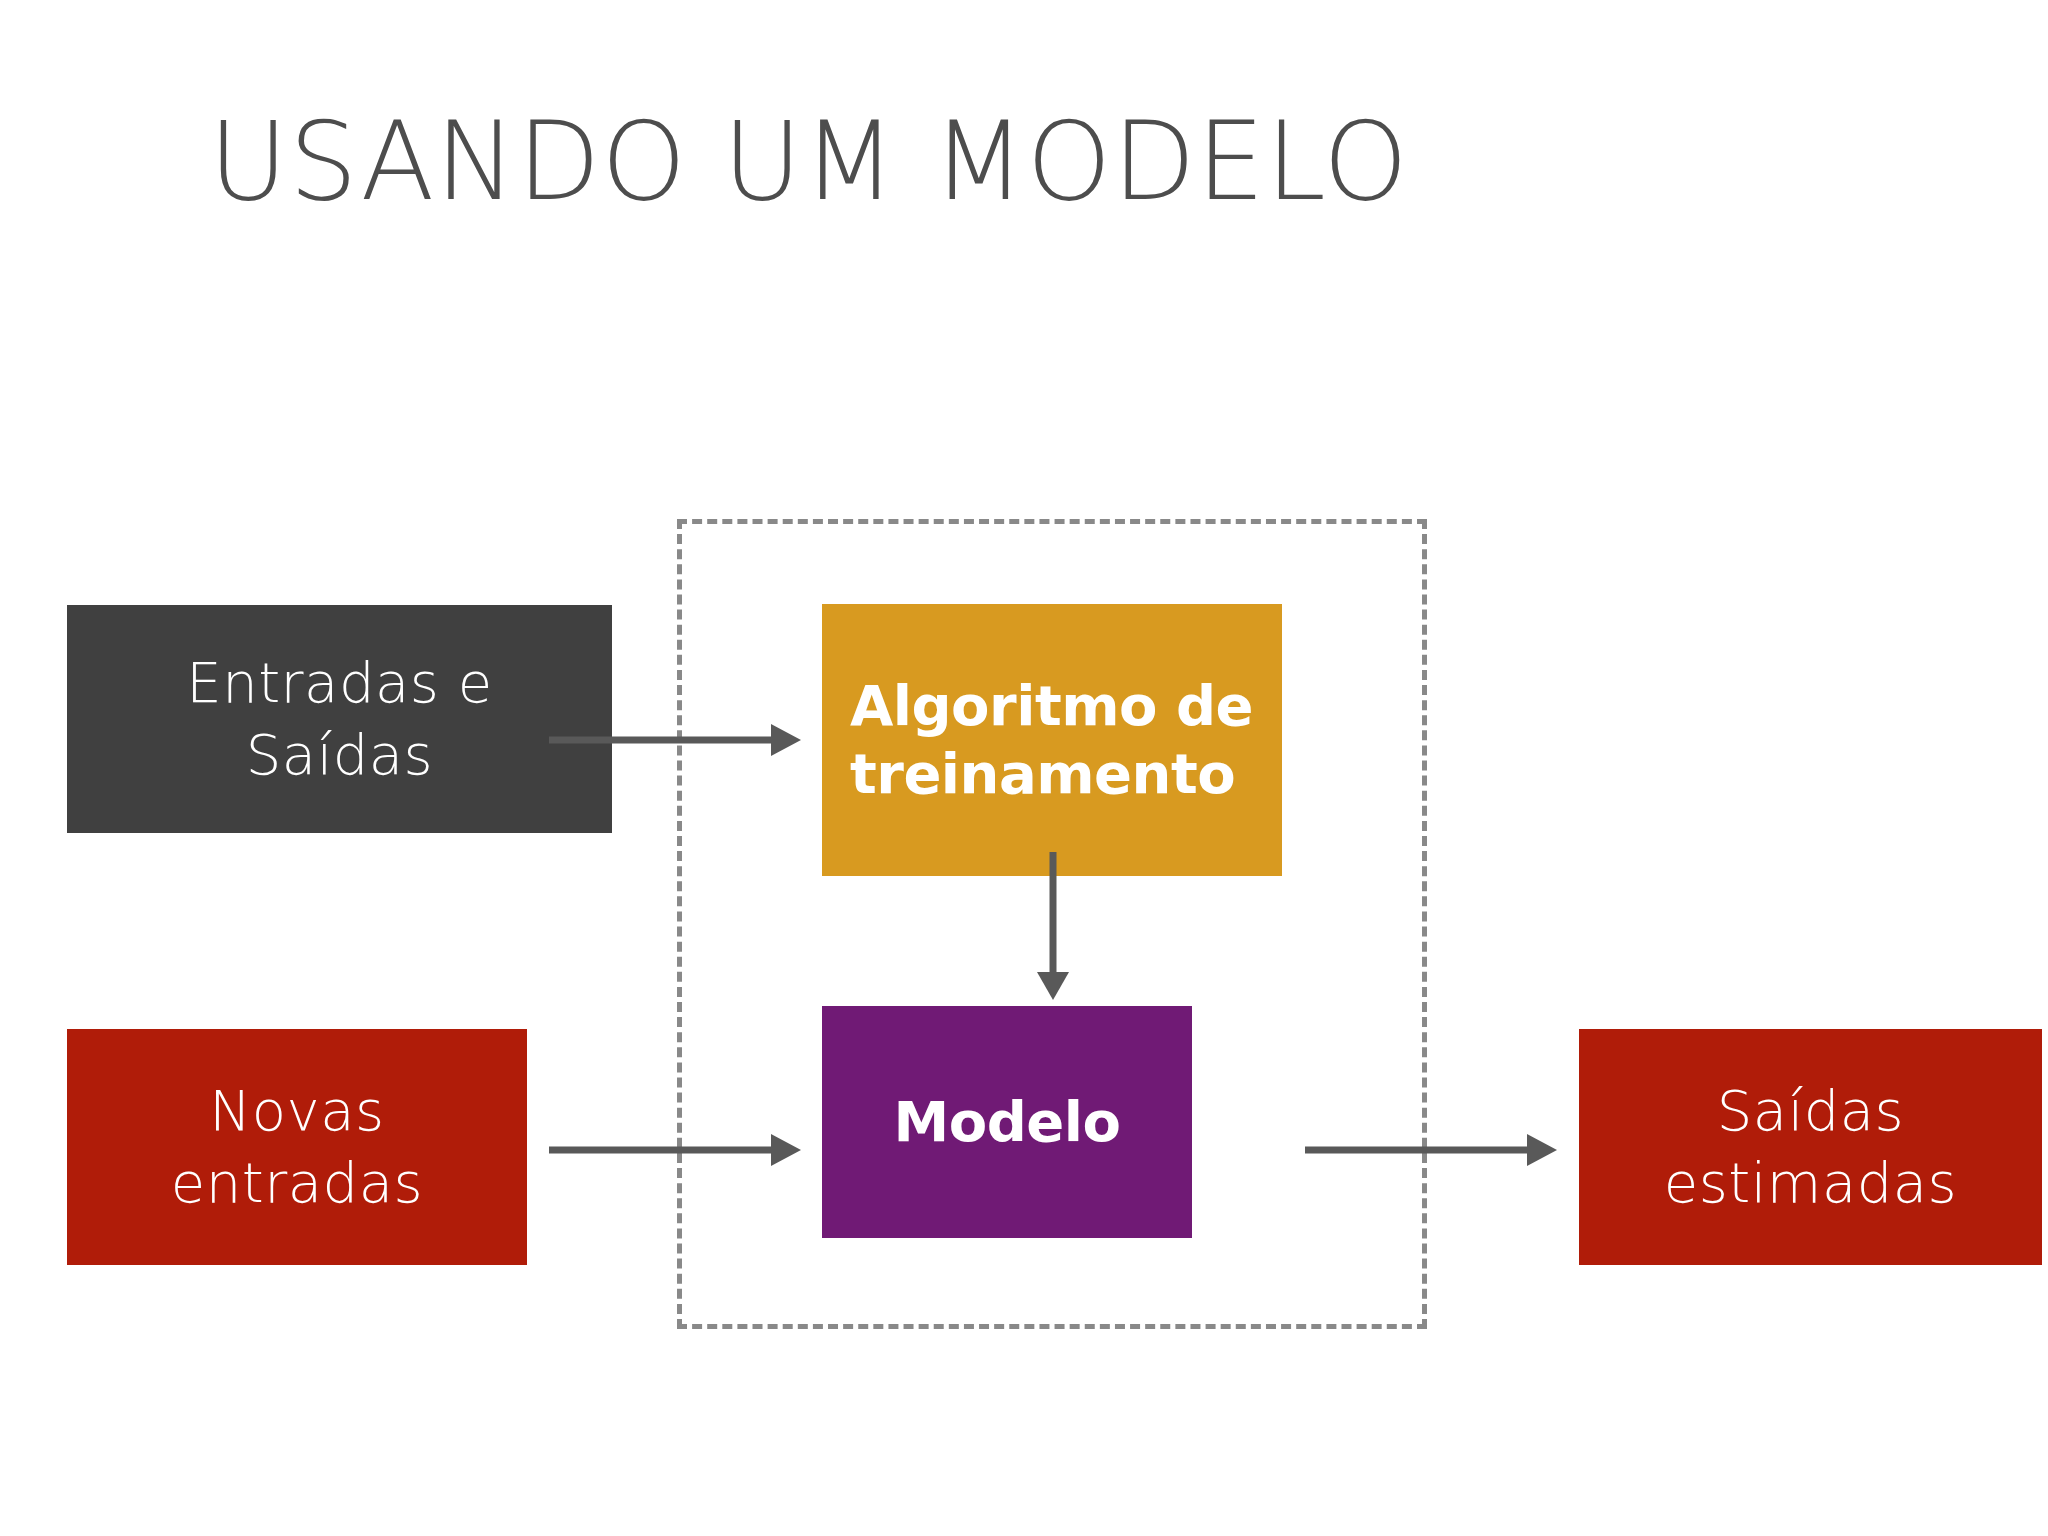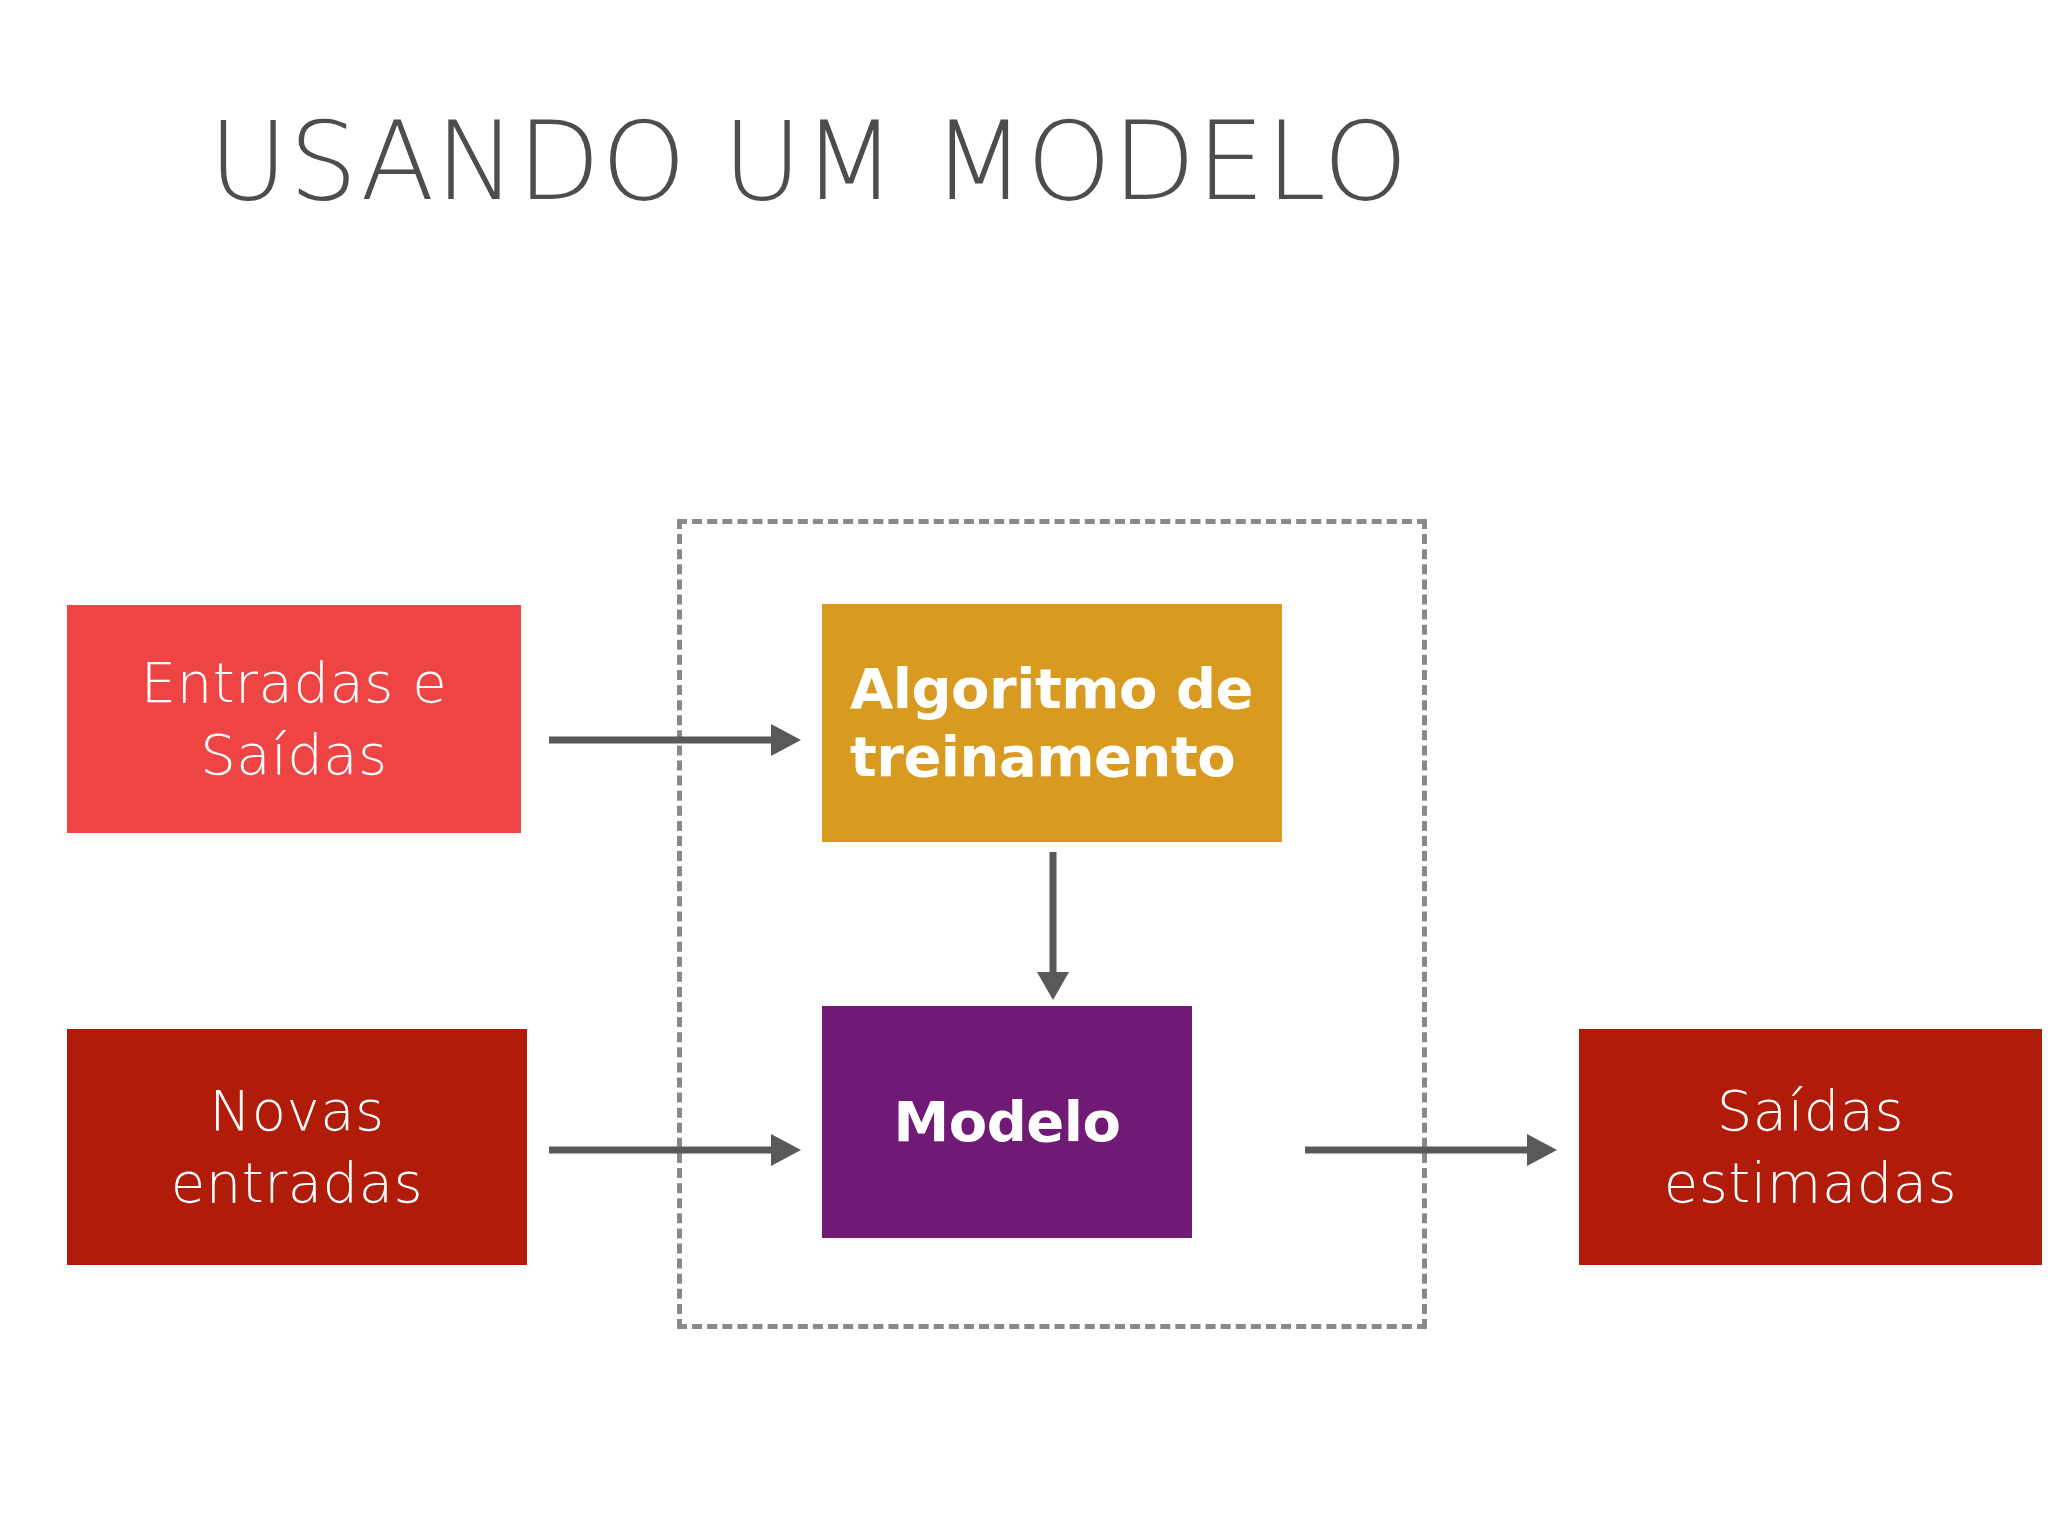--- a/index.html
+++ b/index.html
@@ -75,25 +75,25 @@
   
   .node.bold .node-label {
     font-family: "DejaVu Sans", sans-serif;
     font-weight: 700;
     font-size: 56px;
     line-height: 1.22;
     letter-spacing: -0.5px;
   }
 
   #node-inputs-outputs {
-    left: 38px;  top: 605px;  width: 454px; height: 228px;
-    background: #ef4444;
+    left: 38px;  top: 605px;  width: 545px; height: 228px;
+    background: #404040;
   }
   #node-training-algorithm {
-    left: 793px; top: 604px;  width: 460px; height: 238px;
+    left: 793px; top: 604px;  width: 460px; height: 272px;
     background: #d89a20;
     justify-content: flex-start;
   }
   #node-training-algorithm .node-label {
     text-align: left;
     padding-left: 28px;
     box-sizing: border-box;
   }
   #node-model {
     left: 793px; top: 1006px; width: 370px; height: 232px;

